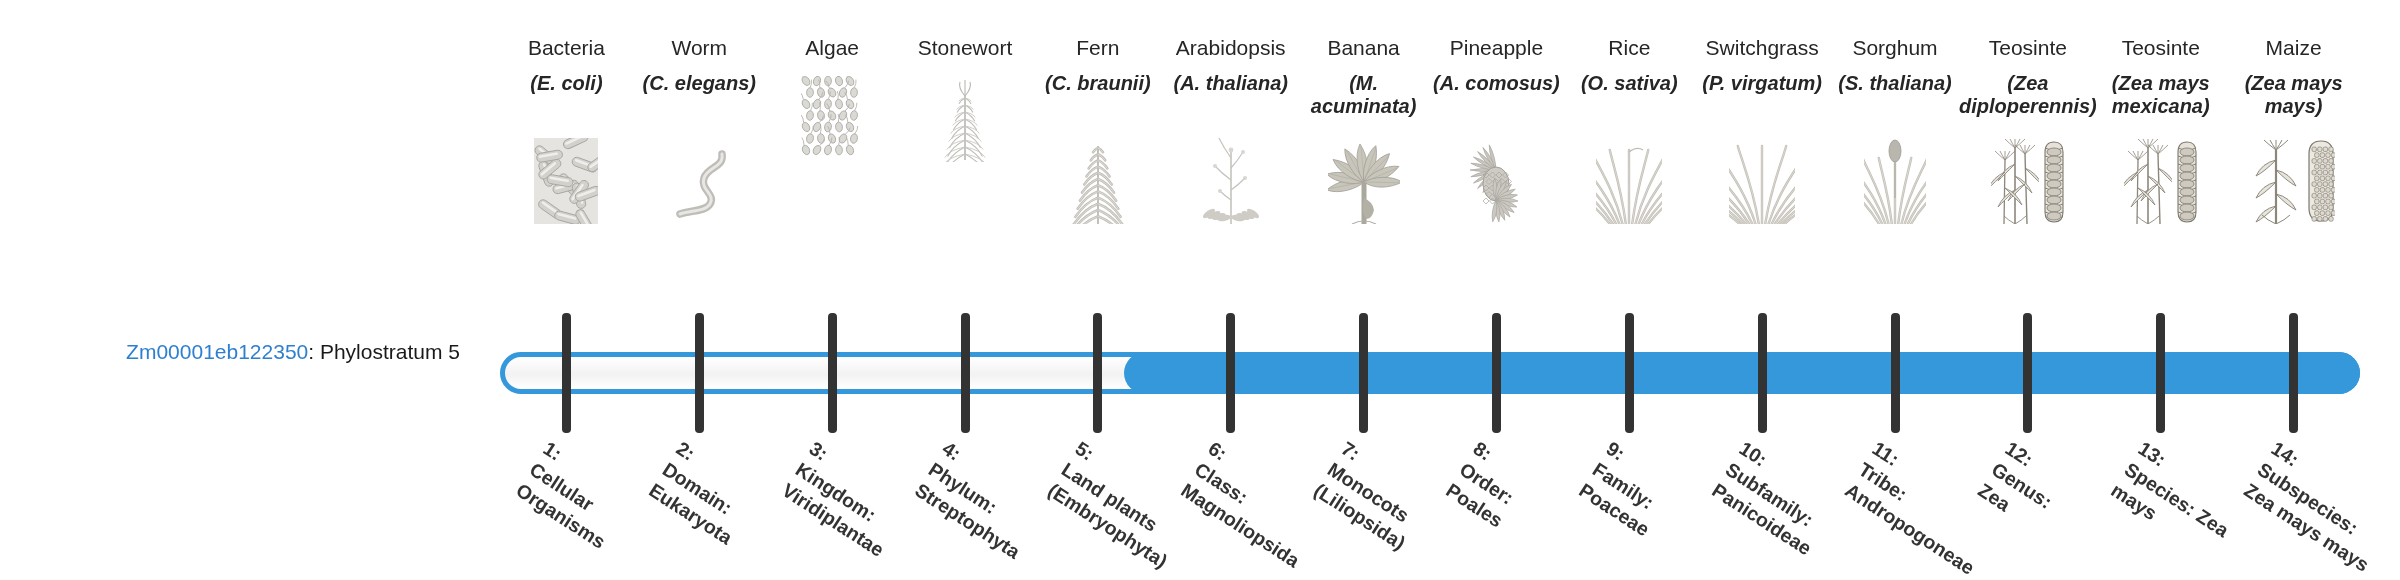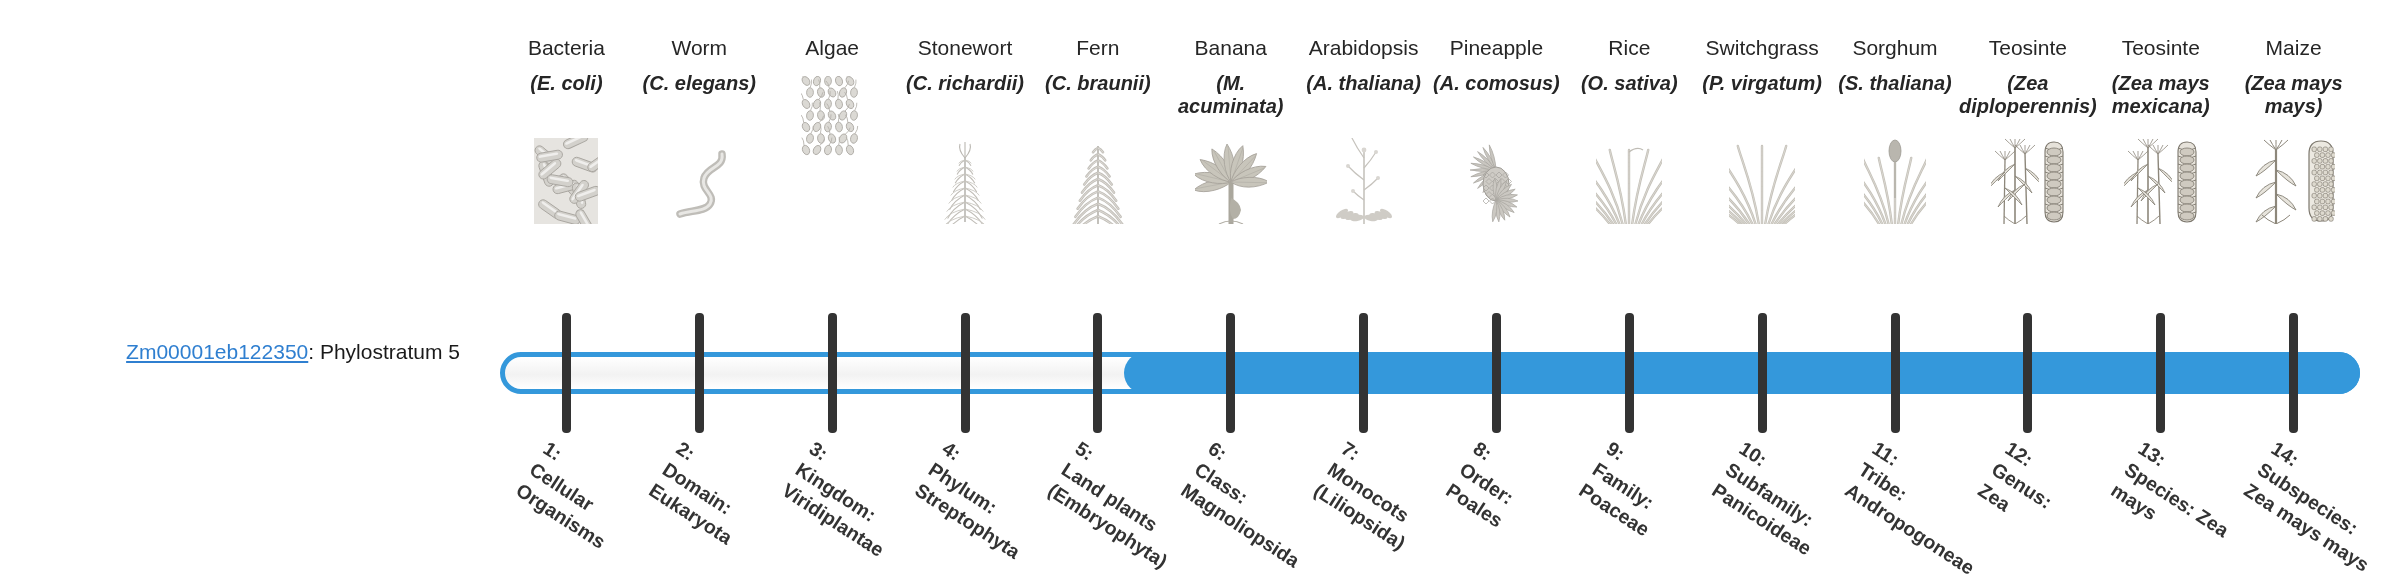--- a/index.html
+++ b/index.html
@@ -17,21 +17,20 @@
     left:40px; top:341px;
     width:420px;
     text-align:right;
     font-size:21px;
     color:#1a1a1a;
     white-space:nowrap;
     line-height:1;
   }
   #gene-label .gene-id{
     color:#2f7fd0;
-    text-decoration:underline;
     cursor:pointer;
   }
 
   
   #chart{
     position:absolute;
     left:500px; top:0;
     width:1900px; height:580px;
   }
 
@@ -371,21 +370,20 @@
             </g>
             <g transform="translate(49,74) rotate(-21)">
               <ellipse cx="0" cy="0" rx="3.4" ry="4.8" fill="#dbd9d4" stroke="#a8a59f" stroke-width="0.8"></ellipse>
               <path d="M0 -5 q2 -5 1 -8" fill="none" stroke="#b5b2ac" stroke-width="0.8"></path>
             </g>
           </svg>
         </div>
       </div>
       <div class="species-col">
         <div class="sp-common">Stonewort</div>
-        <div class="sp-latin">(C. richardii)</div>
         <div class="sp-art">
           <svg width="62" height="86" viewBox="0 0 62 86">
             <path d="M31 84 L31 20" stroke="#b8b6b1" stroke-width="1.6" fill="none"></path>
             <path d="M31 22 q-4.199999999999999 2.0999999999999996 -6 5.699999999999999" fill="none" stroke="#c0bdb7" stroke-width="1.1"></path>
             <path d="M31 22 q-4.800000000000001 0.8999999999999999 -6.300000000000001 3.3000000000000003" fill="none" stroke="#cac7c1" stroke-width="0.9"></path>
             <path d="M31 22 q4.199999999999999 2.0999999999999996 6 5.699999999999999" fill="none" stroke="#c0bdb7" stroke-width="1.1"></path>
             <path d="M31 22 q4.800000000000001 0.8999999999999999 6.300000000000001 3.3000000000000003" fill="none" stroke="#cac7c1" stroke-width="0.9"></path>
             <path d="M31 29 q-5.53 2.765 -7.9 7.505" fill="none" stroke="#c0bdb7" stroke-width="1.1"></path>
             <path d="M31 29 q-6.32 1.185 -8.295 4.345000000000001" fill="none" stroke="#cac7c1" stroke-width="0.9"></path>
             <path d="M31 29 q5.53 2.765 7.9 7.505" fill="none" stroke="#c0bdb7" stroke-width="1.1"></path>
@@ -477,67 +475,20 @@
             <path d="M33 72 q14.850000000000001 5.4 27 22.95" fill="none" stroke="#c3c0ba" stroke-width="2.6" stroke-linecap="round"></path>
             <path d="M33 72 q14.850000000000001 5.4 27 22.95" fill="none" stroke="#dedbd6" stroke-width="1" stroke-linecap="round"></path>
             <path d="M33 78.2 q-16.060000000000002 5.840000000000001 -29.200000000000003 24.82" fill="none" stroke="#c3c0ba" stroke-width="2.6" stroke-linecap="round"></path>
             <path d="M33 78.2 q-16.060000000000002 5.840000000000001 -29.200000000000003 24.82" fill="none" stroke="#dedbd6" stroke-width="1" stroke-linecap="round"></path>
             <path d="M33 78.2 q16.060000000000002 5.840000000000001 29.200000000000003 24.82" fill="none" stroke="#c3c0ba" stroke-width="2.6" stroke-linecap="round"></path>
             <path d="M33 78.2 q16.060000000000002 5.840000000000001 29.200000000000003 24.82" fill="none" stroke="#dedbd6" stroke-width="1" stroke-linecap="round"></path>
           </svg>
         </div>
       </div>
       <div class="species-col">
-        <div class="sp-common">Banana</div>
-        <div class="sp-latin">(M. acuminata)</div>
-        <div class="sp-art">
-          <svg width="72" height="86" viewBox="0 0 72 86">
-            <path d="M36 86 L36 44" fill="none" stroke="#aaa79d" stroke-width="5"></path>
-            <g transform="translate(36,44) rotate(-186)">
-              <path d="M0 0 C8 -6 26 -10 38 -4 C26 4 10 6 0 0 Z" fill="#c8c5bb" stroke="#a5a199" stroke-width="0.8"></path>
-              <path d="M0 0 L36 -3" stroke="#b4b1a8" stroke-width="0.7" fill="none"></path>
-            </g>
-            <g transform="translate(36,44) rotate(-162)">
-              <path d="M0 0 C8 -6 26 -10 38 -4 C26 4 10 6 0 0 Z" fill="#c8c5bb" stroke="#a5a199" stroke-width="0.8"></path>
-              <path d="M0 0 L36 -3" stroke="#b4b1a8" stroke-width="0.7" fill="none"></path>
-            </g>
-            <g transform="translate(36,44) rotate(-138)">
-              <path d="M0 0 C8 -6 26 -10 38 -4 C26 4 10 6 0 0 Z" fill="#c8c5bb" stroke="#a5a199" stroke-width="0.8"></path>
-              <path d="M0 0 L36 -3" stroke="#b4b1a8" stroke-width="0.7" fill="none"></path>
-            </g>
-            <g transform="translate(36,44) rotate(-114)">
-              <path d="M0 0 C8 -6 26 -10 38 -4 C26 4 10 6 0 0 Z" fill="#c8c5bb" stroke="#a5a199" stroke-width="0.8"></path>
-              <path d="M0 0 L36 -3" stroke="#b4b1a8" stroke-width="0.7" fill="none"></path>
-            </g>
-            <g transform="translate(36,44) rotate(-90)">
-              <path d="M0 0 C8 -6 26 -10 38 -4 C26 4 10 6 0 0 Z" fill="#c8c5bb" stroke="#a5a199" stroke-width="0.8"></path>
-              <path d="M0 0 L36 -3" stroke="#b4b1a8" stroke-width="0.7" fill="none"></path>
-            </g>
-            <g transform="translate(36,44) rotate(-66)">
-              <path d="M0 0 C8 -6 26 -10 38 -4 C26 4 10 6 0 0 Z" fill="#c8c5bb" stroke="#a5a199" stroke-width="0.8"></path>
-              <path d="M0 0 L36 -3" stroke="#b4b1a8" stroke-width="0.7" fill="none"></path>
-            </g>
-            <g transform="translate(36,44) rotate(-42)">
-              <path d="M0 0 C8 -6 26 -10 38 -4 C26 4 10 6 0 0 Z" fill="#c8c5bb" stroke="#a5a199" stroke-width="0.8"></path>
-              <path d="M0 0 L36 -3" stroke="#b4b1a8" stroke-width="0.7" fill="none"></path>
-            </g>
-            <g transform="translate(36,44) rotate(-18)">
-              <path d="M0 0 C8 -6 26 -10 38 -4 C26 4 10 6 0 0 Z" fill="#c8c5bb" stroke="#a5a199" stroke-width="0.8"></path>
-              <path d="M0 0 L36 -3" stroke="#b4b1a8" stroke-width="0.7" fill="none"></path>
-            </g>
-            <g transform="translate(36,44) rotate(6)">
-              <path d="M0 0 C8 -6 26 -10 38 -4 C26 4 10 6 0 0 Z" fill="#c8c5bb" stroke="#a5a199" stroke-width="0.8"></path>
-              <path d="M0 0 L36 -3" stroke="#b4b1a8" stroke-width="0.7" fill="none"></path>
-            </g>
-            <path d="M36 60 q9 4 10 12 q-2 9 -8 9 q-5 -6 -2 -21 Z" fill="#b3b0a6"></path>
-            <path d="M24 86 q12 -6 24 0" fill="none" stroke="#b0ada4" stroke-width="1.2"></path>
-          </svg>
-        </div>
-      </div>
-      <div class="species-col">
         <div class="sp-common">Arabidopsis</div>
         <div class="sp-latin">(A. thaliana)</div>
         <div class="sp-art">
           <svg width="66" height="86" viewBox="0 0 66 86">
             <path d="M33 86 L33 14" fill="none" stroke="#c2bfb9" stroke-width="1.5"></path>
             <path d="M33 20 q-7.8 -11 -13 -22" fill="none" stroke="#c6c3bd" stroke-width="1.2"></path>
             <circle cx="20" cy="-2" r="2" fill="#d9d6d1"></circle>
             <path d="M33 30 q7.199999999999999 -8 12 -16" fill="none" stroke="#c6c3bd" stroke-width="1.2"></path>
             <circle cx="45" cy="14" r="2" fill="#d9d6d1"></circle>
             <path d="M33 42 q-9.6 -7 -16 -14" fill="none" stroke="#c6c3bd" stroke-width="1.2"></path>
@@ -548,20 +499,67 @@
             <circle cx="22" cy="53" r="2" fill="#d9d6d1"></circle>
             <circle cx="33" cy="12" r="2.4" fill="#d9d6d1"></circle>
             <ellipse cx="26" cy="80" rx="7" ry="3" fill="#cfccc6" transform="rotate(-10 26 80)"></ellipse>
             <ellipse cx="21" cy="78.5" rx="7" ry="3" fill="#cfccc6" transform="rotate(-18 21 78.5)"></ellipse>
             <ellipse cx="16" cy="77" rx="7" ry="3" fill="#cfccc6" transform="rotate(-26 16 77)"></ellipse>
             <ellipse cx="11" cy="75.5" rx="7" ry="3" fill="#cfccc6" transform="rotate(-34 11 75.5)"></ellipse>
             <ellipse cx="40" cy="80" rx="7" ry="3" fill="#cfccc6" transform="rotate(10 40 80)"></ellipse>
             <ellipse cx="45" cy="78.5" rx="7" ry="3" fill="#cfccc6" transform="rotate(18 45 78.5)"></ellipse>
             <ellipse cx="50" cy="77" rx="7" ry="3" fill="#cfccc6" transform="rotate(26 50 77)"></ellipse>
             <ellipse cx="55" cy="75.5" rx="7" ry="3" fill="#cfccc6" transform="rotate(34 55 75.5)"></ellipse>
+          </svg>
+        </div>
+      </div>
+      <div class="species-col">
+        <div class="sp-common">Banana</div>
+        <div class="sp-latin">(M. acuminata)</div>
+        <div class="sp-art">
+          <svg width="72" height="86" viewBox="0 0 72 86">
+            <path d="M36 86 L36 44" fill="none" stroke="#aaa79d" stroke-width="5"></path>
+            <g transform="translate(36,44) rotate(-186)">
+              <path d="M0 0 C8 -6 26 -10 38 -4 C26 4 10 6 0 0 Z" fill="#c8c5bb" stroke="#a5a199" stroke-width="0.8"></path>
+              <path d="M0 0 L36 -3" stroke="#b4b1a8" stroke-width="0.7" fill="none"></path>
+            </g>
+            <g transform="translate(36,44) rotate(-162)">
+              <path d="M0 0 C8 -6 26 -10 38 -4 C26 4 10 6 0 0 Z" fill="#c8c5bb" stroke="#a5a199" stroke-width="0.8"></path>
+              <path d="M0 0 L36 -3" stroke="#b4b1a8" stroke-width="0.7" fill="none"></path>
+            </g>
+            <g transform="translate(36,44) rotate(-138)">
+              <path d="M0 0 C8 -6 26 -10 38 -4 C26 4 10 6 0 0 Z" fill="#c8c5bb" stroke="#a5a199" stroke-width="0.8"></path>
+              <path d="M0 0 L36 -3" stroke="#b4b1a8" stroke-width="0.7" fill="none"></path>
+            </g>
+            <g transform="translate(36,44) rotate(-114)">
+              <path d="M0 0 C8 -6 26 -10 38 -4 C26 4 10 6 0 0 Z" fill="#c8c5bb" stroke="#a5a199" stroke-width="0.8"></path>
+              <path d="M0 0 L36 -3" stroke="#b4b1a8" stroke-width="0.7" fill="none"></path>
+            </g>
+            <g transform="translate(36,44) rotate(-90)">
+              <path d="M0 0 C8 -6 26 -10 38 -4 C26 4 10 6 0 0 Z" fill="#c8c5bb" stroke="#a5a199" stroke-width="0.8"></path>
+              <path d="M0 0 L36 -3" stroke="#b4b1a8" stroke-width="0.7" fill="none"></path>
+            </g>
+            <g transform="translate(36,44) rotate(-66)">
+              <path d="M0 0 C8 -6 26 -10 38 -4 C26 4 10 6 0 0 Z" fill="#c8c5bb" stroke="#a5a199" stroke-width="0.8"></path>
+              <path d="M0 0 L36 -3" stroke="#b4b1a8" stroke-width="0.7" fill="none"></path>
+            </g>
+            <g transform="translate(36,44) rotate(-42)">
+              <path d="M0 0 C8 -6 26 -10 38 -4 C26 4 10 6 0 0 Z" fill="#c8c5bb" stroke="#a5a199" stroke-width="0.8"></path>
+              <path d="M0 0 L36 -3" stroke="#b4b1a8" stroke-width="0.7" fill="none"></path>
+            </g>
+            <g transform="translate(36,44) rotate(-18)">
+              <path d="M0 0 C8 -6 26 -10 38 -4 C26 4 10 6 0 0 Z" fill="#c8c5bb" stroke="#a5a199" stroke-width="0.8"></path>
+              <path d="M0 0 L36 -3" stroke="#b4b1a8" stroke-width="0.7" fill="none"></path>
+            </g>
+            <g transform="translate(36,44) rotate(6)">
+              <path d="M0 0 C8 -6 26 -10 38 -4 C26 4 10 6 0 0 Z" fill="#c8c5bb" stroke="#a5a199" stroke-width="0.8"></path>
+              <path d="M0 0 L36 -3" stroke="#b4b1a8" stroke-width="0.7" fill="none"></path>
+            </g>
+            <path d="M36 60 q9 4 10 12 q-2 9 -8 9 q-5 -6 -2 -21 Z" fill="#b3b0a6"></path>
+            <path d="M24 86 q12 -6 24 0" fill="none" stroke="#b0ada4" stroke-width="1.2"></path>
           </svg>
         </div>
       </div>
       <div class="species-col">
         <div class="sp-common">Pineapple</div>
         <div class="sp-latin">(A. comosus)</div>
         <div class="sp-art">
           <svg width="66" height="86" viewBox="0 0 66 86">
             <g transform="translate(33,32) rotate(-165)">
               <path d="M0 0 q3 -14 0 -26 q-3 12 0 26 Z" fill="#c9c6c0" stroke="#a9a6a0" stroke-width="0.7"></path>

